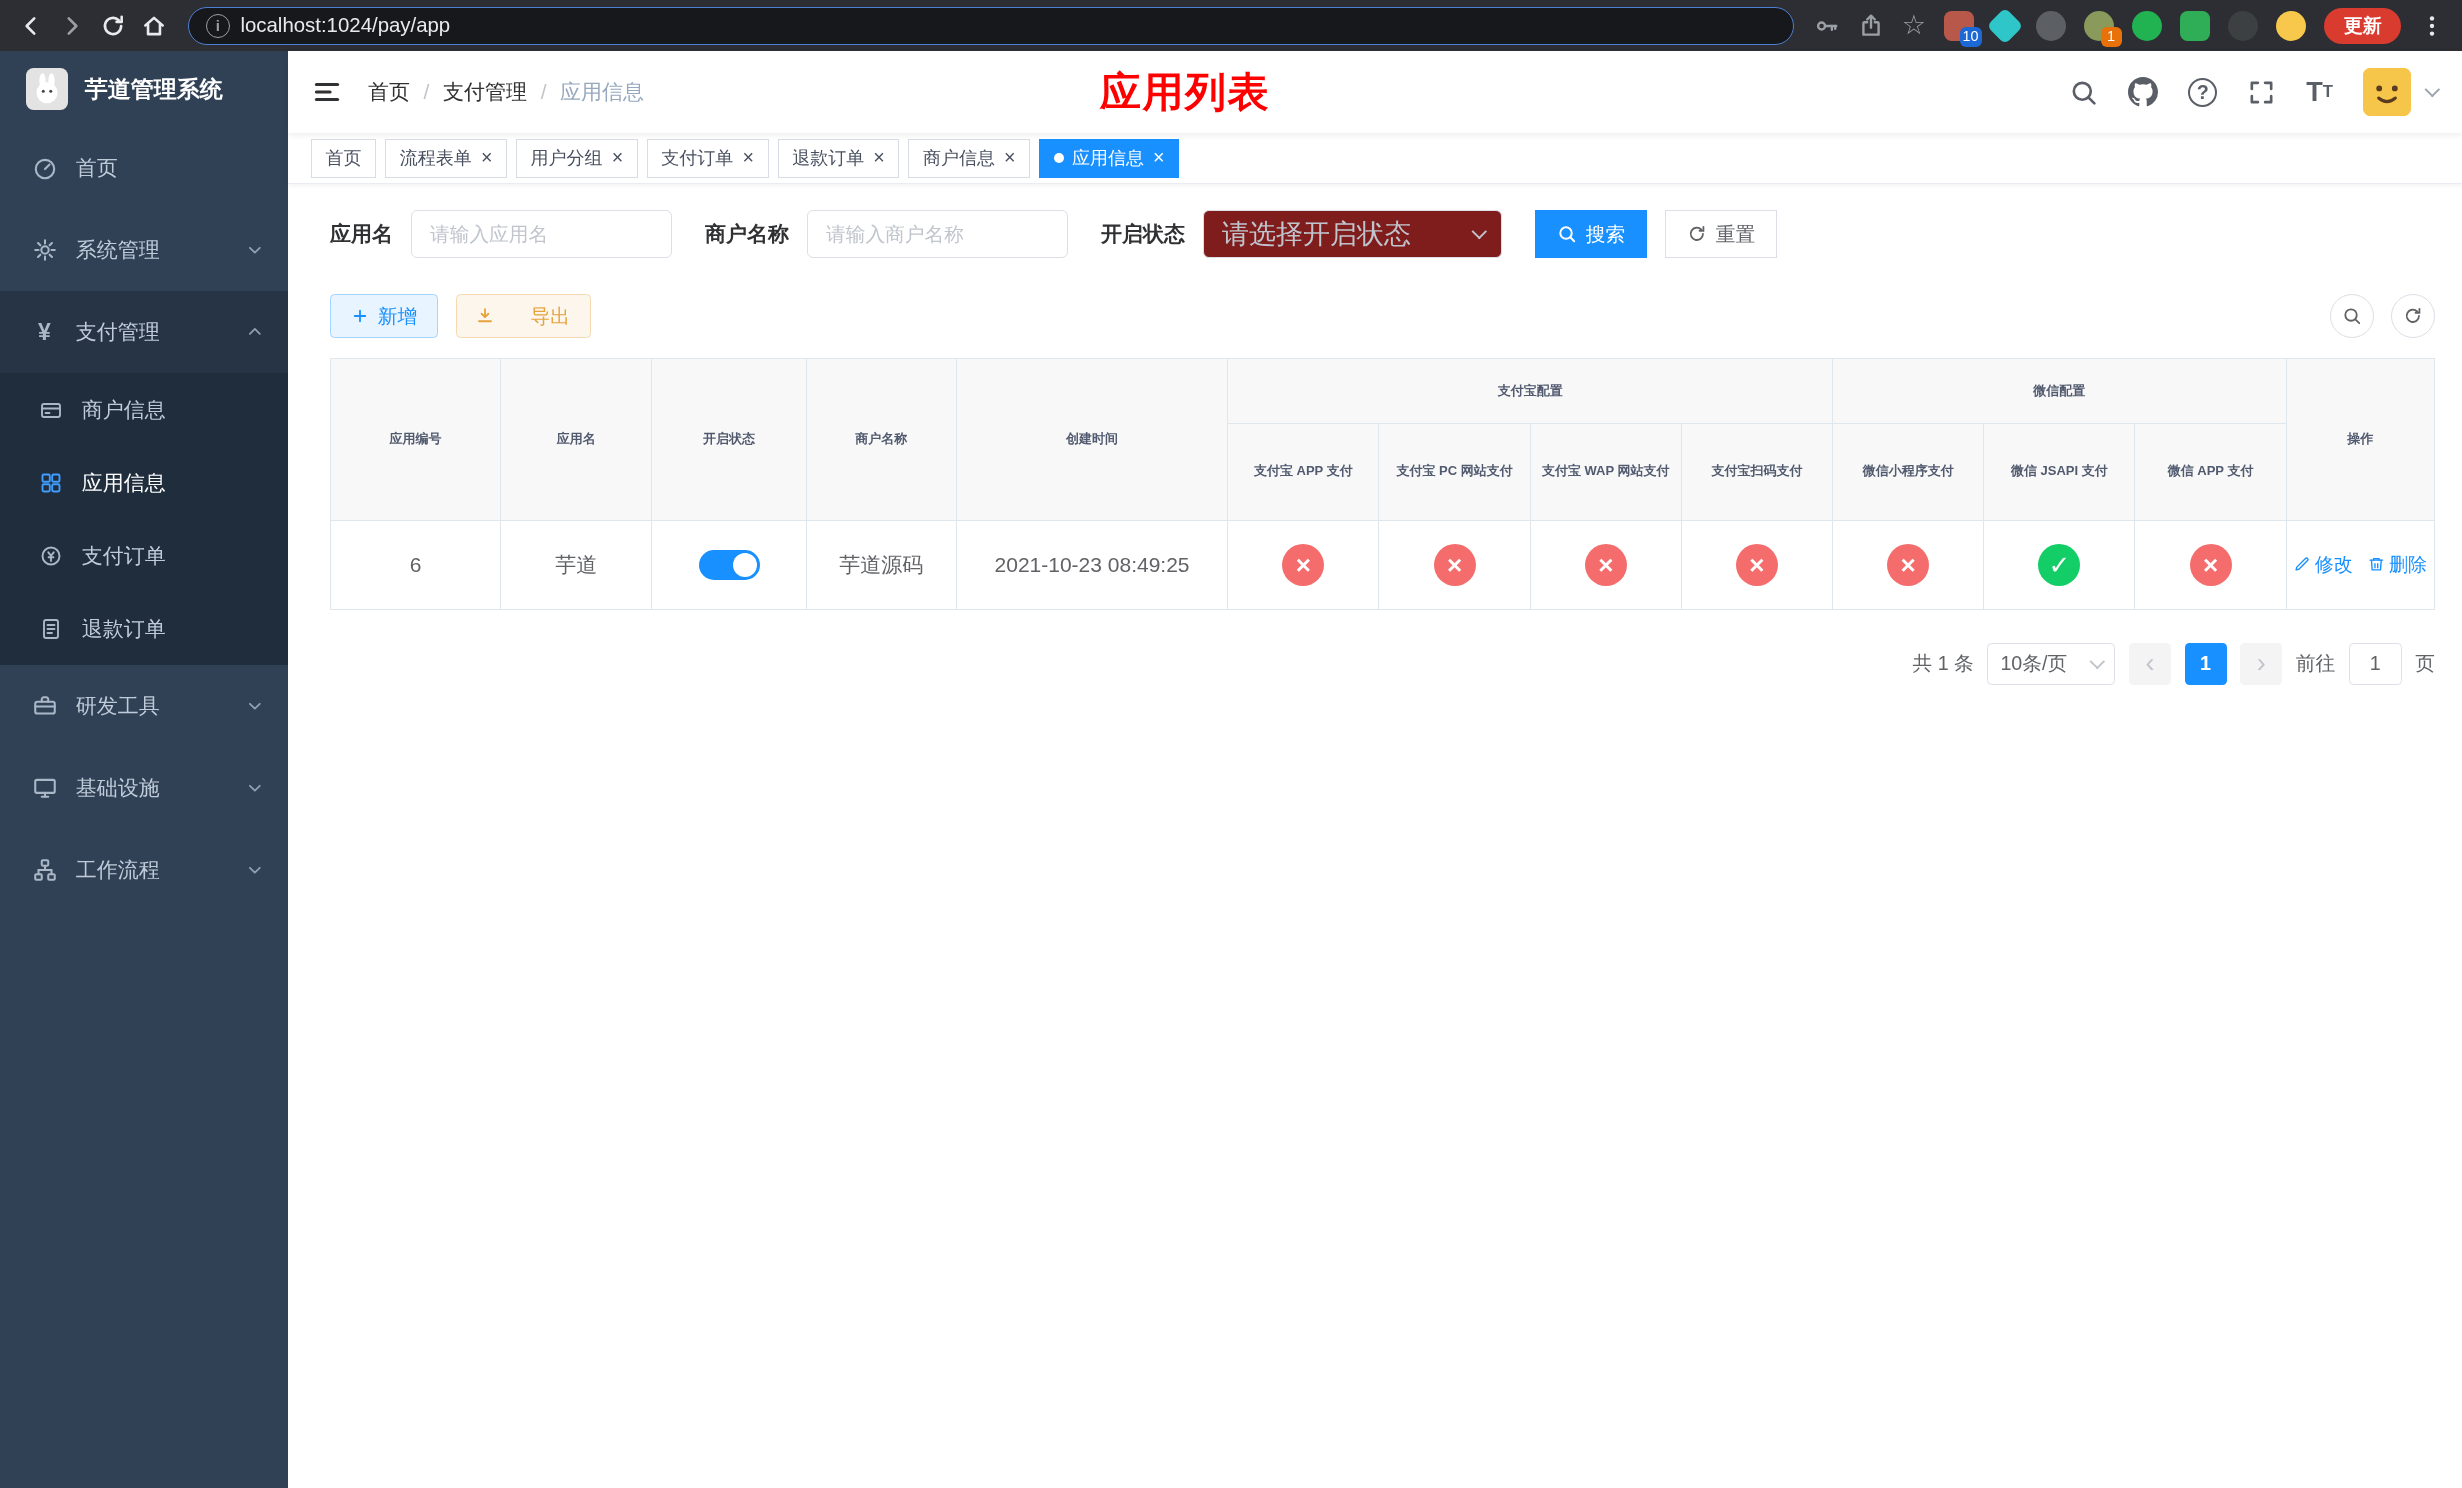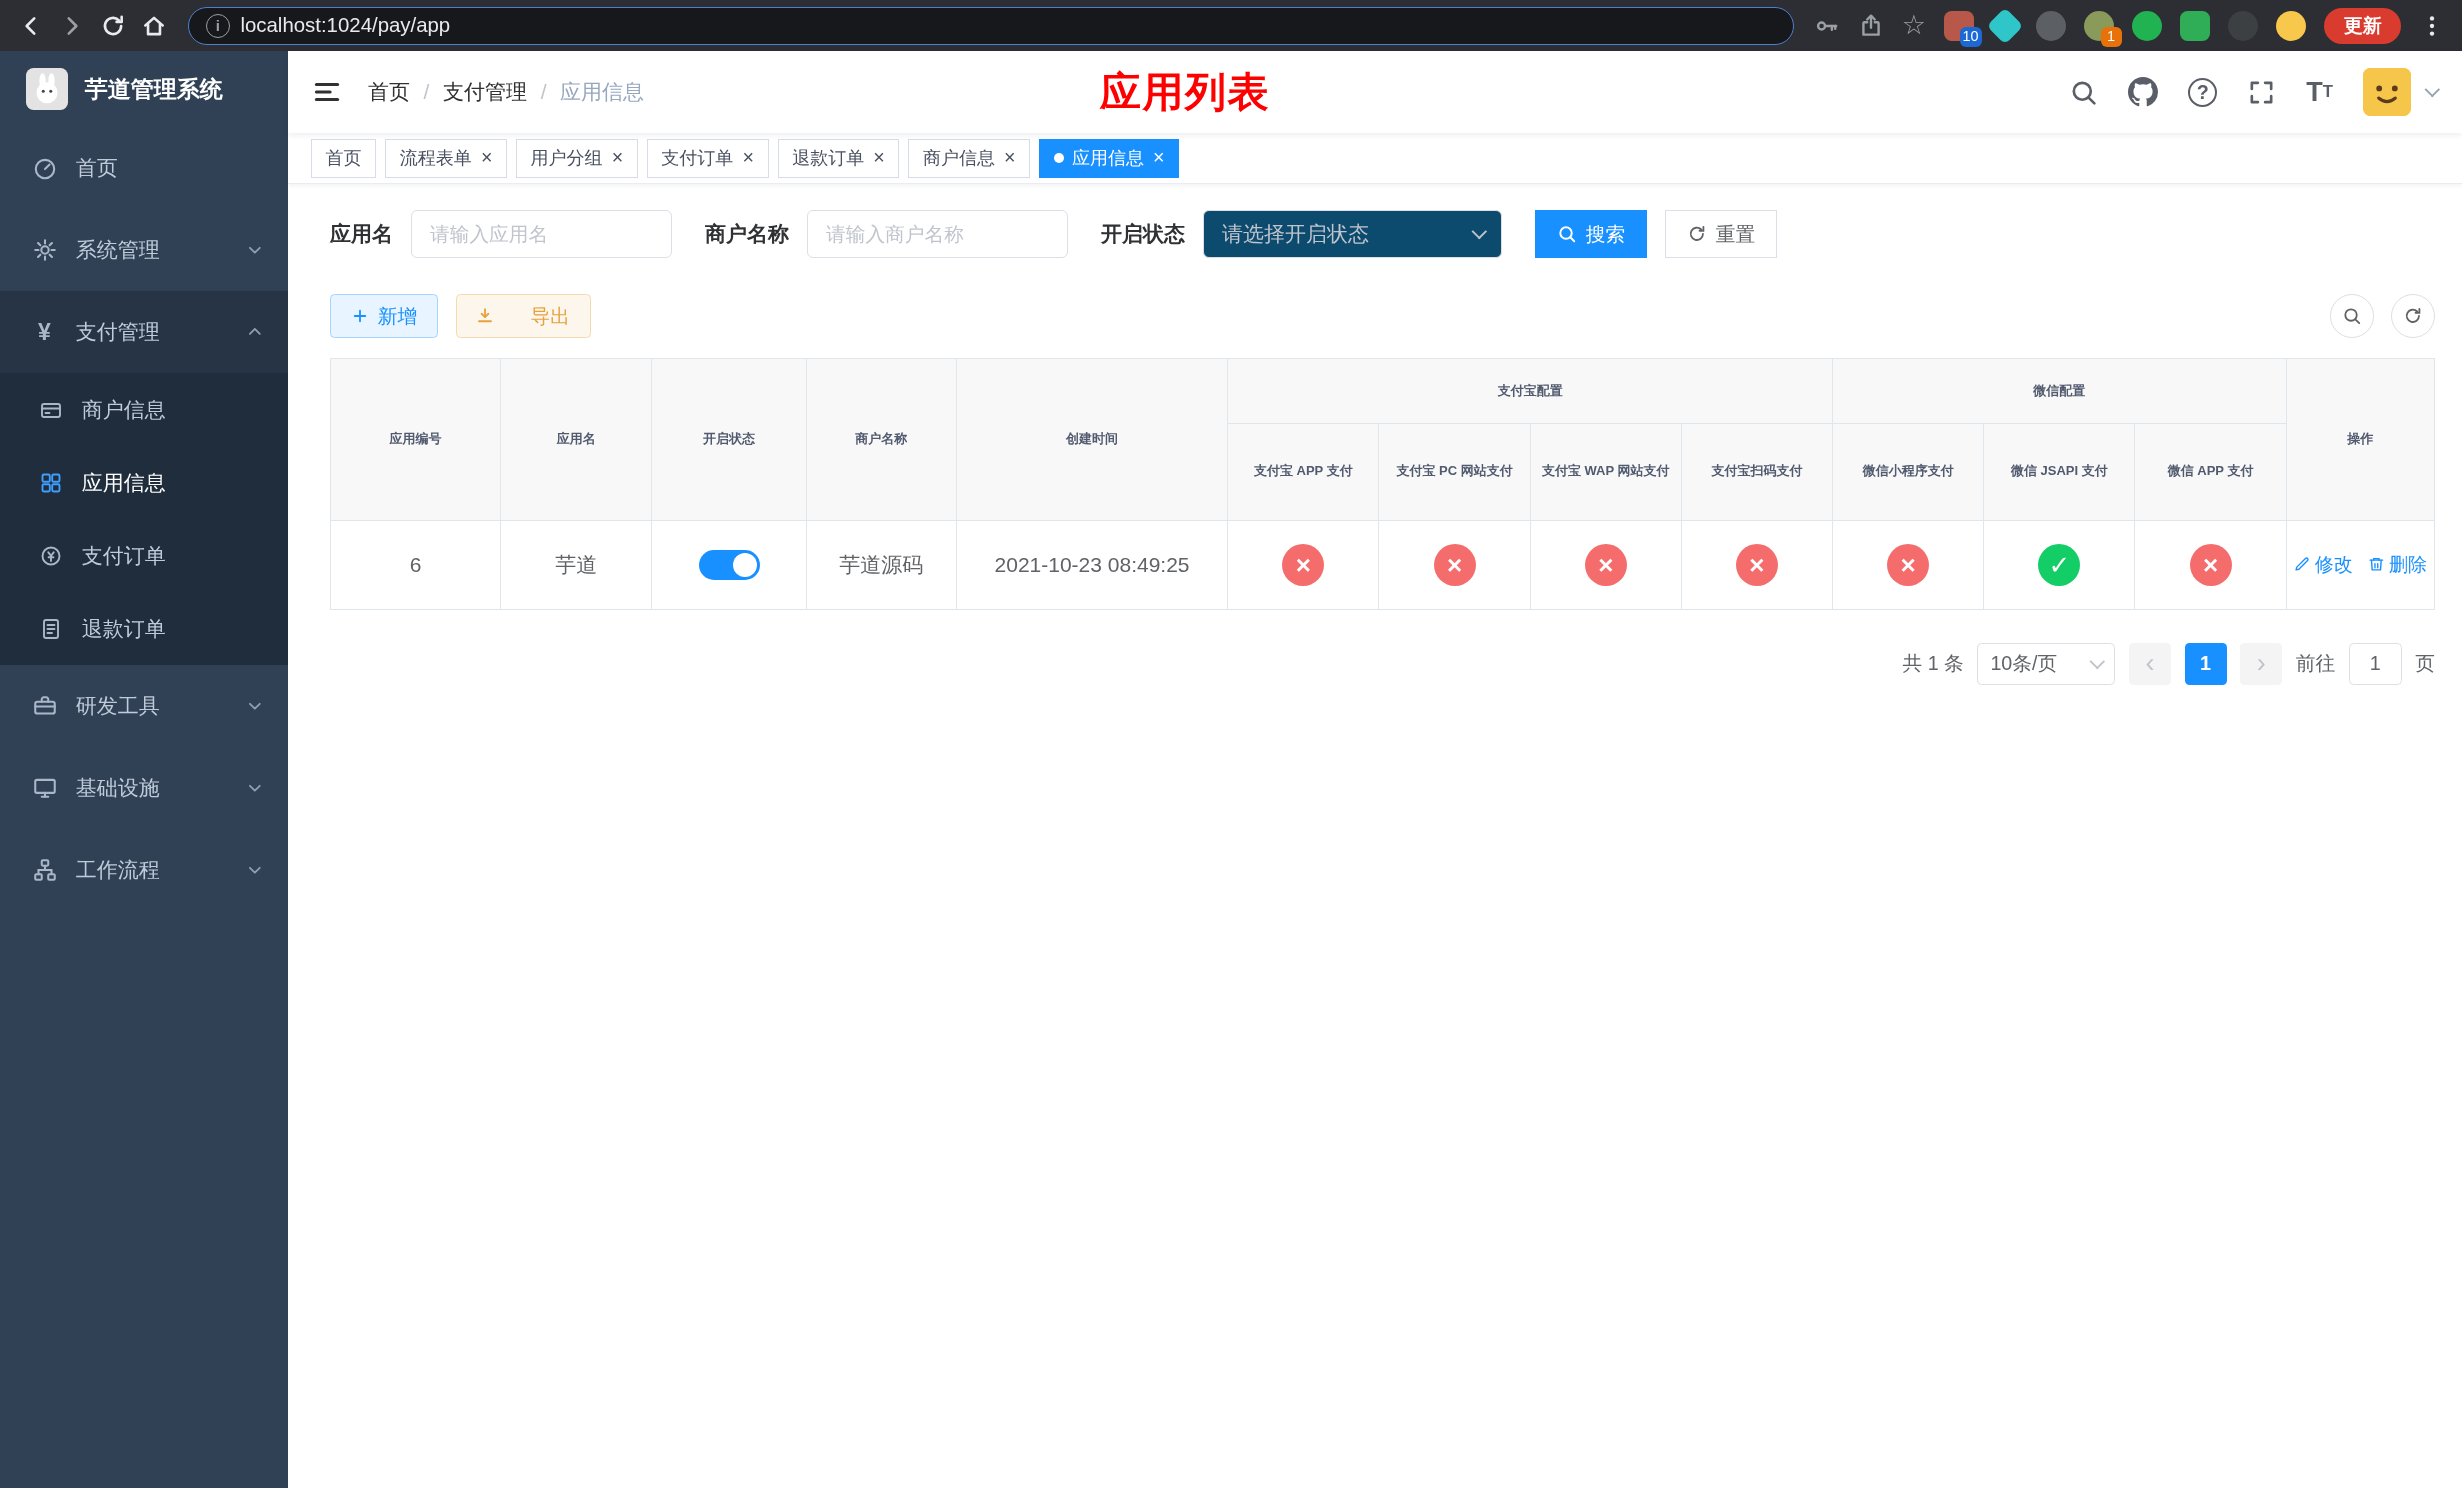--- a/index.html
+++ b/index.html
@@ -75,23 +75,23 @@
 
   
   .content { flex:1; padding:26px 27px 0 42px; background:#fff; }
 
   .filter-row { display:flex; align-items:center; font-size:21px; color:#606266; }
   .f-group { display:flex; align-items:center; margin-right:33px; }
   .f-label { font-weight:600; margin-right:18px; white-space:nowrap; color:#303133; }
   .f-input { width:261px; height:48px; border:1.5px solid #dcdfe6; border-radius:6px; padding:0 18px;
     font-size:19.7px; color:#606266; background:#fff; outline:none; font-family:inherit; }
   .f-input::placeholder { color:#c0c4cc; }
-  .f-select { width:299px; height:48px; border:1.5px solid #dcdfe6; border-radius:6px; background:#0c4a6e;
+  .f-select { width:299px; height:48px; border:1.5px solid #dcdfe6; border-radius:6px; background:#7f1d1d;
     display:flex; align-items:center; justify-content:space-between; padding:0 16.7px 0 18px;
-    color:#c0c4cc; font-size:21px; cursor:pointer; }
+    color:#c0c4cc; font-size:27px; cursor:pointer; }
   .sel-caret { width:10.6px; height:10.6px; border-right:2.3px solid #c0c4cc; border-bottom:2.3px solid #c0c4cc;
     transform:rotate(45deg); margin-top:-4.5px; }
   .btn { display:inline-flex; align-items:center; justify-content:center; gap:9px; height:48px;
     padding:0 21px; border-radius:0; font-size:19.7px; cursor:pointer; border:1.5px solid transparent; font-family:inherit; }
   .btn-primary { background:#1890ff; color:#fff; }
   .btn-plain { background:#fff; border-color:#dcdfe6; color:#606266; }
   .filter-row .btn + .btn { margin-left:18px; }
 
   .toolbar-row { margin-top:36px; display:flex; align-items:center; gap:18px; }
   .btn-sm { height:44px; padding:0 19.7px; font-size:19.7px; border-radius:4.5px; }
@@ -116,21 +116,21 @@
     justify-content:center; color:#fff; font-size:26px; font-weight:700; line-height:1; }
   .status-no  { background:#f56c6c; }
   .status-yes { background:#13ce66; }
 
   .ops-wrap { display:flex; align-items:center; justify-content:center; gap:15px; }
   .ops-link { color:#1890ff; font-size:19px; text-decoration:none; display:inline-flex; align-items:center; gap:4.5px; cursor:pointer; }
 
   
   .pagination { width:2105px; margin-top:33px; display:flex; justify-content:flex-end; align-items:center;
     gap:13.6px; font-size:19.7px; color:#606266; }
-  .page-size { width:138px; height:42px; border:1.5px solid #dcdfe6; border-radius:4.5px; background:#fff;
+  .page-size { width:128px; height:42px; border:1.5px solid #dcdfe6; border-radius:4.5px; background:#fff;
     display:flex; align-items:center; justify-content:space-between; padding:0 12px; cursor:pointer; }
   .pg-btn { min-width:42px; height:42px; border-radius:4.5px; background:#f4f4f5; display:flex;
     align-items:center; justify-content:center; color:#c0c4cc; font-size:27px; cursor:pointer; line-height:1; }
   .pg-btn.page-active { background:#1890ff; color:#fff; font-size:19.7px; font-weight:600; }
   .goto-input { width:53px; height:42px; border:1.5px solid #dcdfe6; border-radius:4.5px; text-align:center;
     font-size:19.7px; color:#606266; outline:none; font-family:inherit; }
 
   svg { display:block; }
 </style>
 </head>

